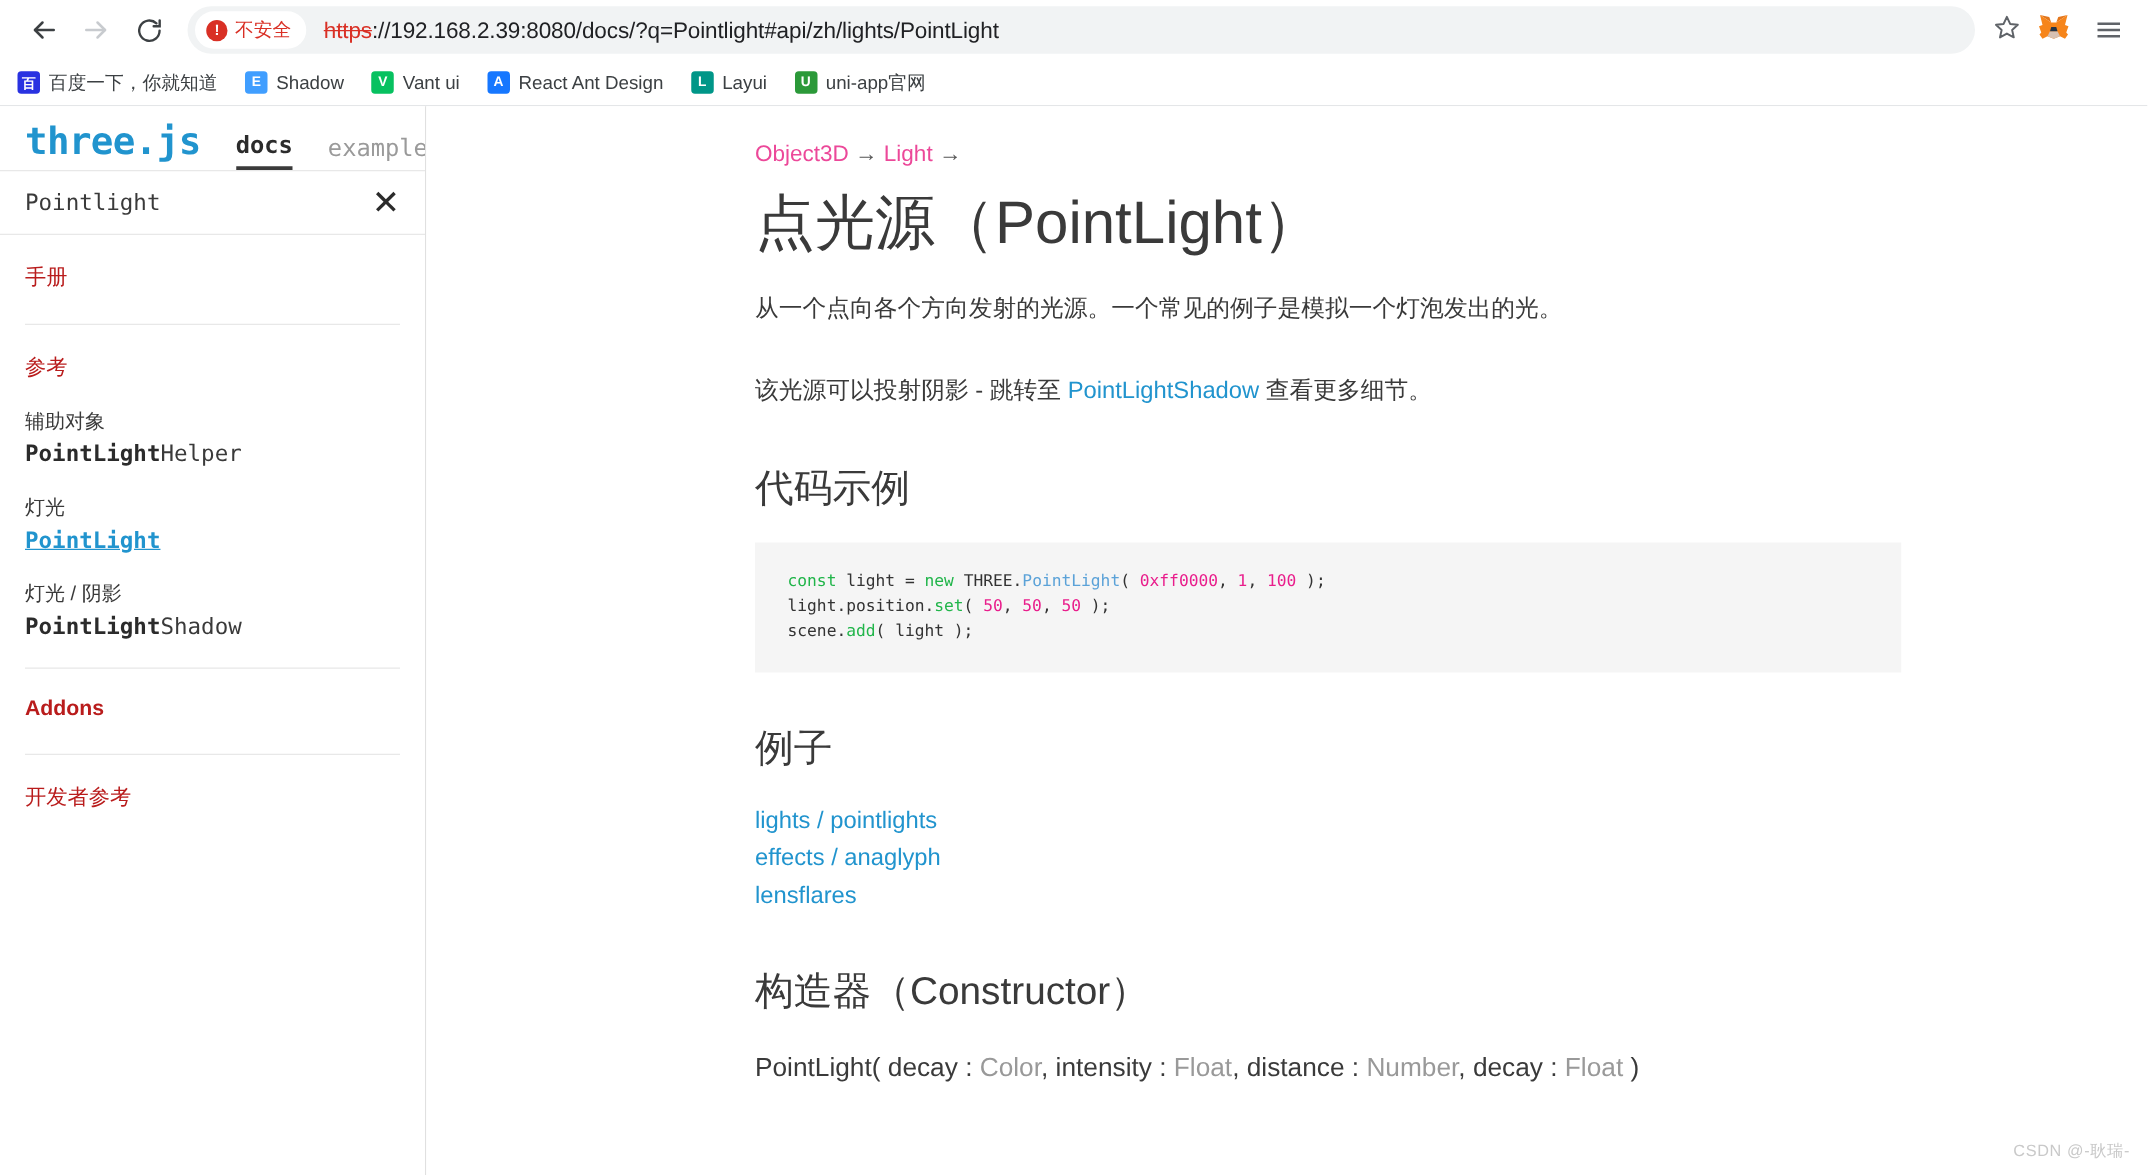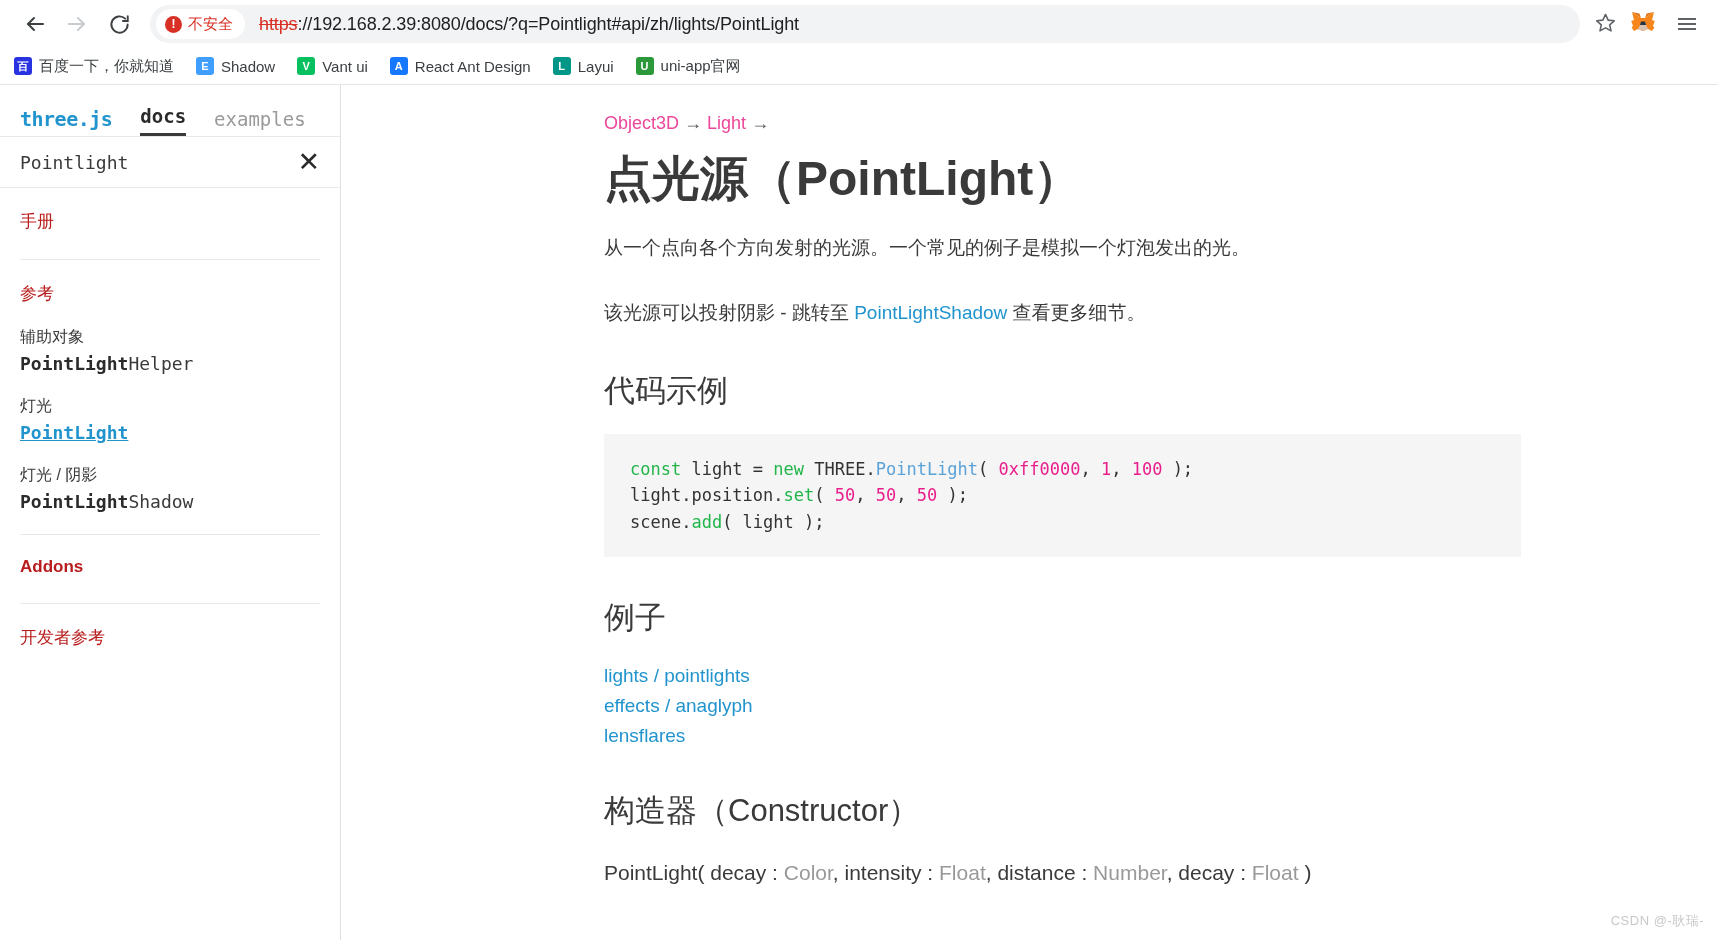--- a/index.html
+++ b/index.html
@@ -149,21 +149,21 @@
   .panel-head {
     display: flex;
     align-items: flex-end;
     gap: 28px;
     padding: 14px 20px 0 20px;
     height: 52px;
     border-bottom: 1px solid #e8e8e8;
   }
   .brand {
     font-family: "DejaVu Sans Mono", monospace;
-    font-size: 20px;
+    font-size: 30px;
     font-weight: bold;
     color: #2194ce;
     letter-spacing: -0.5px;
     line-height: 1;
     padding-bottom: 7px;
   }
   .tab {
     font-family: "DejaVu Sans Mono", monospace;
     font-size: 19px;
     color: #9a9a9a;
@@ -241,21 +241,21 @@
   }
   .breadcrumb {
     font-size: 18px;
     color: #2194ce;
     margin-bottom: 16px;
   }
   .breadcrumb a { color: #ec4899; text-decoration: none; }
   .breadcrumb .arrow { color: #555; }
   h1.title {
     font-size: 48px;
-    font-weight: bold;
+    font-weight: normal;
     color: #3a3a3a;
     letter-spacing: 0px;
     margin-bottom: 22px;
     line-height: 1.2;
   }
   p.para {
     font-size: 19px;
     color: #3a3a3a;
     line-height: 1.85;
     margin-bottom: 30px;
@@ -264,21 +264,21 @@
   h2.sec {
     font-size: 31px;
     font-weight: normal;
     color: #3a3a3a;
     margin: 40px 0 22px 0;
   }
   pre.code {
     background: #f5f5f5;
     padding: 22px 26px;
     font-family: "DejaVu Sans Mono", monospace;
-    font-size: 17px;
+    font-size: 13px;
     line-height: 1.55;
     color: #333;
     margin-bottom: 10px;
     white-space: pre;
     overflow: hidden;
   }
   .k-const { color: #21b54a; }
   .k-new   { color: #21b54a; }
   .k-cls   { color: #5ba2d8; }
   .k-num   { color: #e91e8c; }

